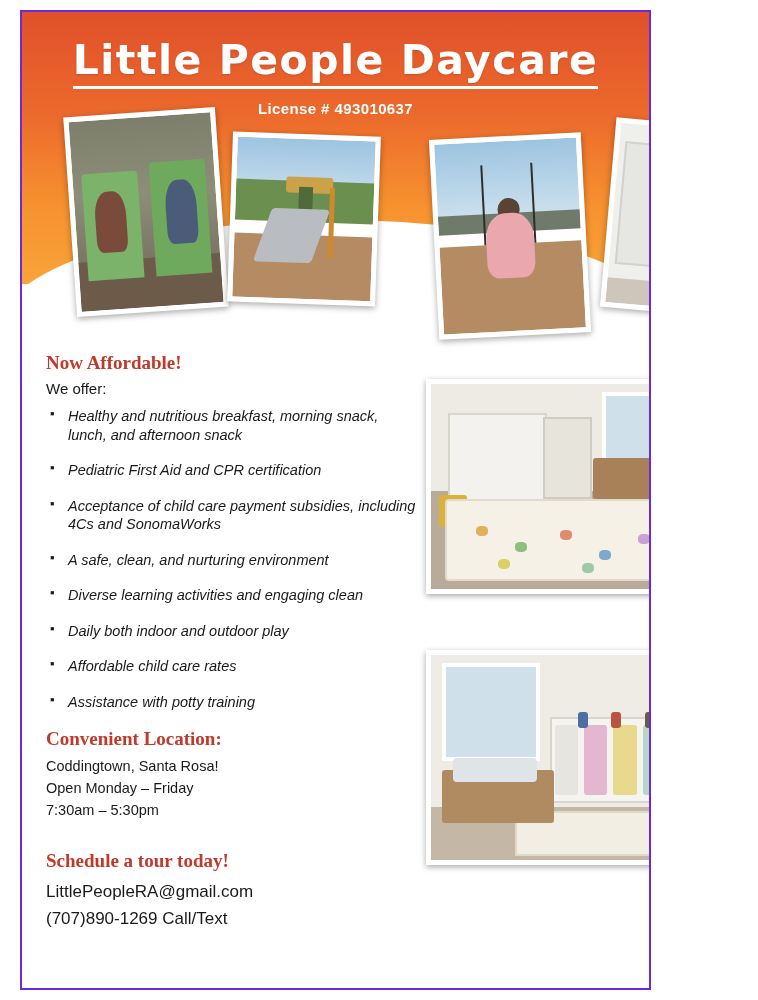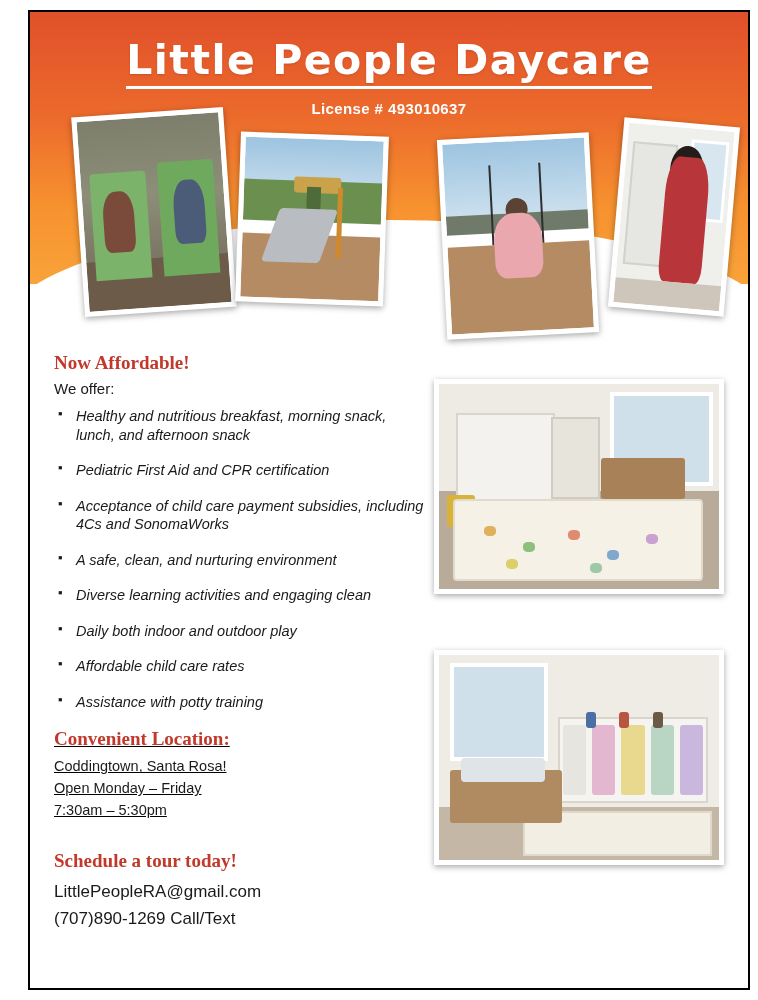--- a/index.html
+++ b/index.html
@@ -10,25 +10,25 @@
   body {
     width: 758px;
     height: 1000px;
     font-family: "Liberation Sans", sans-serif;
     position: relative;
     overflow: hidden;
   }
 
   .flyer {
     position: absolute;
-    left: 28px;
+    left: 20px;
     top: 10px;
-    width: 722px;
+    width: 631px;
     height: 980px;
-    border: 2px solid #000000;
+    border: 2px solid #6d28d9;
     box-sizing: border-box;
     background: #ffffff;
     overflow: hidden;
   }
 
   
   .header {
     position: absolute;
     left: 0;
     top: 0;
@@ -190,21 +190,21 @@
     font-style: italic;
   }
   ul.offers li:before {
     content: "\25AA";
     position: absolute;
     left: 4px;
     top: -1px;
     font-size: 13px;
     color: #1a1a1a;
   }
-  .loc-block { margin-top: 12px; text-decoration: underline; }
+  .loc-block { margin-top: 12px; }
   .loc-line {
     font-size: 14.5px;
     color: #1a1a1a;
     line-height: 1.5;
   }
   .tour-block { margin-top: 28px; }
   .tour-line {
     font-size: 17px;
     color: #1a1a1a;
     line-height: 1.6;

